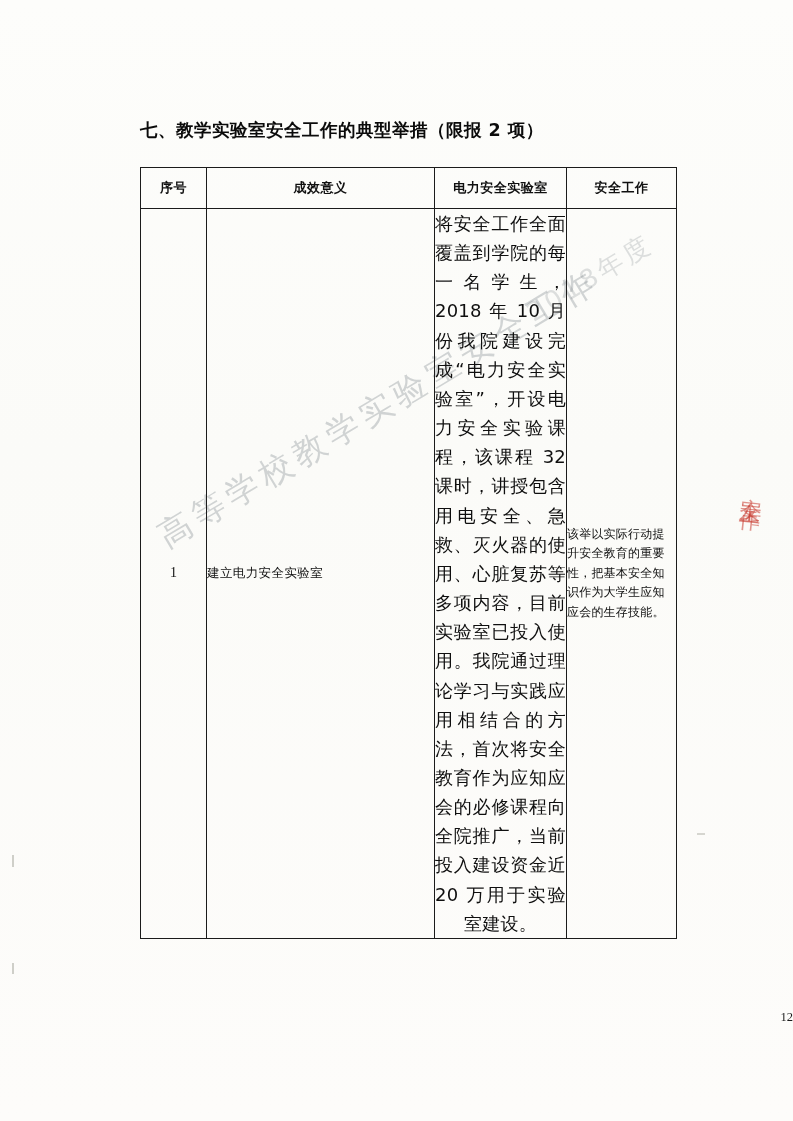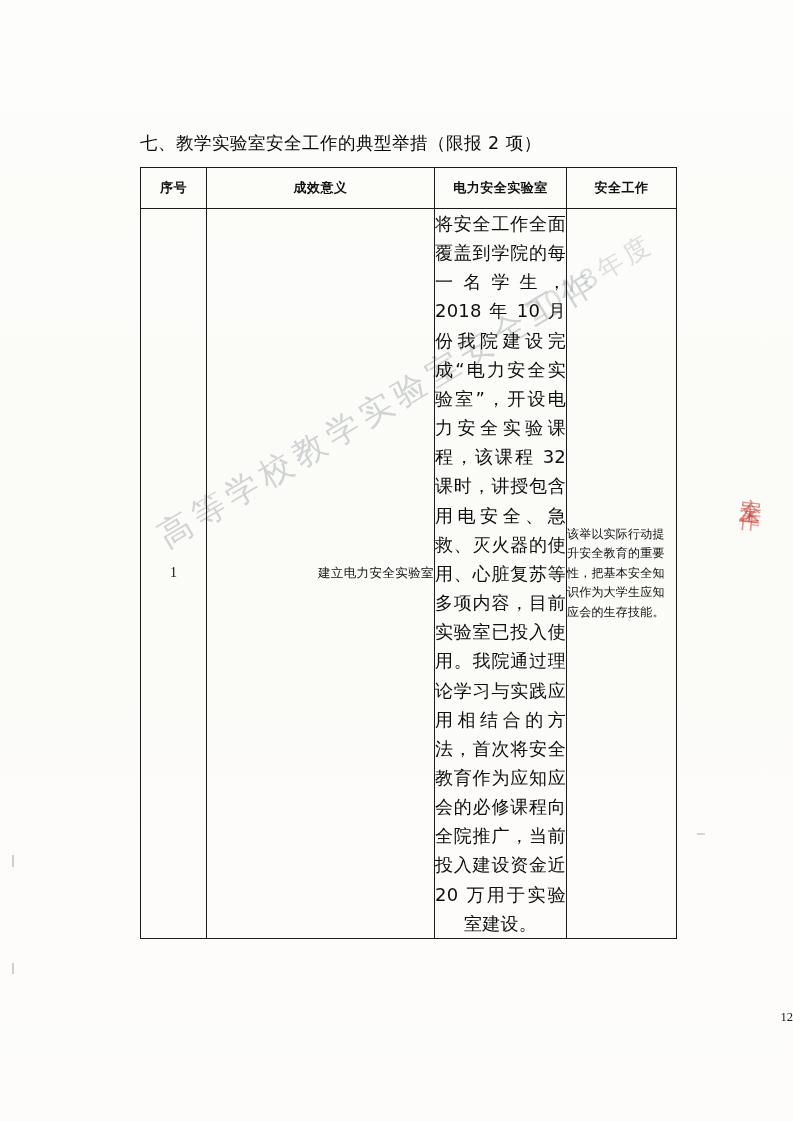--- a/index.html
+++ b/index.html
@@ -24,24 +24,24 @@
   .page-inner {
     position: absolute;
     left: 0; top: 0; right: 0; bottom: 0;
     padding: 0;
   }
 
   
   .section-heading {
     position: absolute;
     left: 140px;
-    top: 131px;
+    top: 118px;
     width: 540px;
     font-family: "DejaVu Sans", sans-serif;
-    font-weight: normal;
+    font-weight: bold;
     font-size: 17.5px;
     letter-spacing: 0.5px;
     color: #0b0b0b;
     white-space: nowrap;
   }
 
   
   .tbl-wrap {
     position: absolute;
     left: 140px;
@@ -74,21 +74,21 @@
 
   .body-row td {
     height: 470px;
   }
   .cell-no {
     text-align: center;
     font-size: 14px;
     font-family: "Liberation Serif", serif;
   }
   .cell-ov {
-    text-align: right;
+    text-align: left;
     font-family: "DejaVu Sans", sans-serif;
     font-size: 12.5px;
     letter-spacing: 0.4px;
     color: #101010;
   }
   .cell-app {
     padding: 8px 9px;
     vertical-align: top;
     font-family: "DejaVu Sans", sans-serif;
     font-size: 18px;

